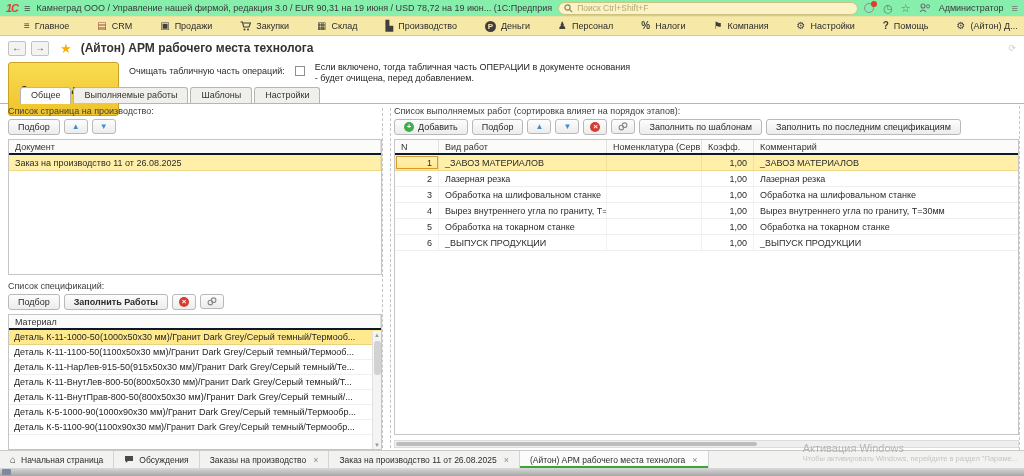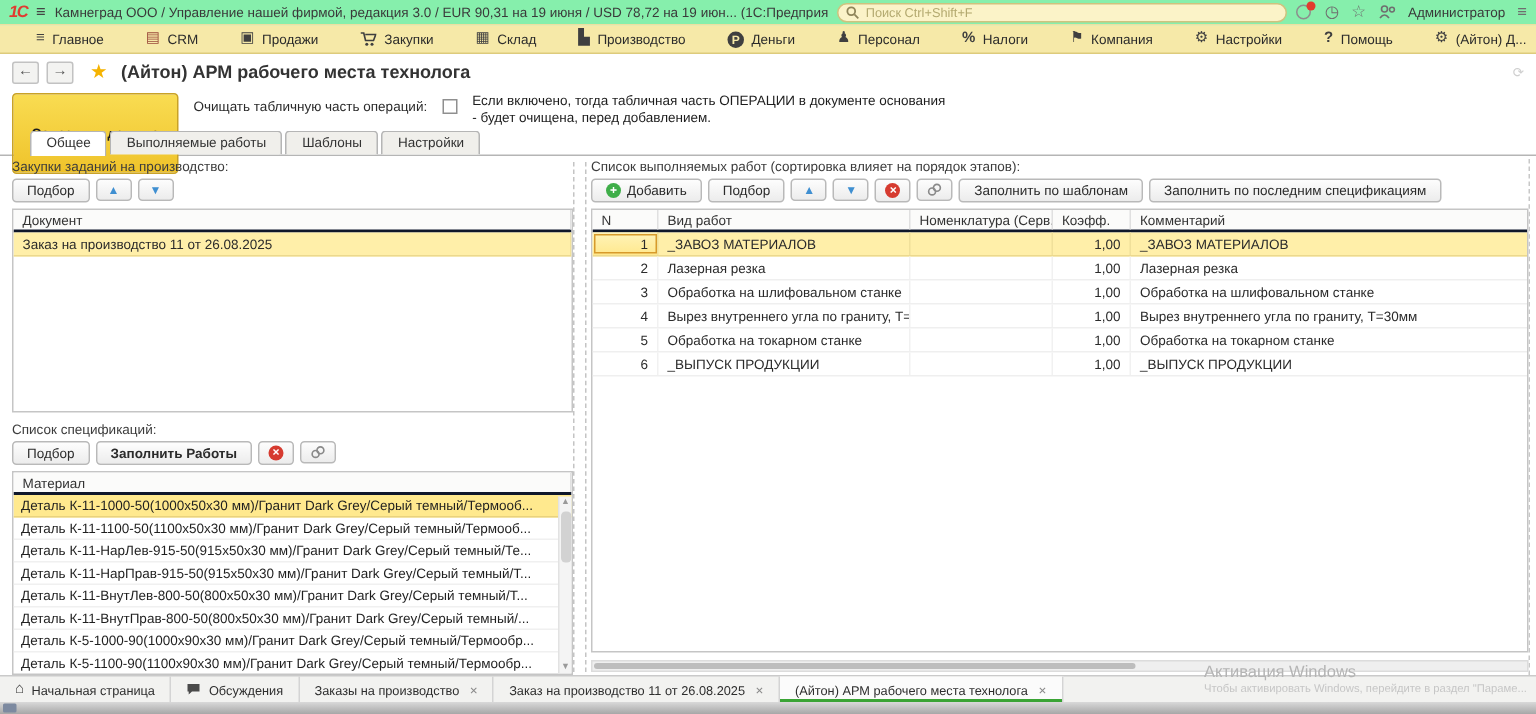--- a/index.html
+++ b/index.html
@@ -225,21 +225,21 @@
 <div class="tabs">
   <span class="tab active">Общее</span>
   <span class="tab">Выполняемые работы</span>
   <span class="tab">Шаблоны</span>
   <span class="tab">Настройки</span>
 </div>
 
 <div class="content">
 
   <div class="left-panel">
-    <div class="panel-label">Закупки заданий на производство:</div>
+    <div class="panel-label">Список страница на производство:</div>
     <div class="toolbar">
       <button class="btn">Подбор</button>
       <button class="btn icon-btn">
           <span class="arr">▲</span>
         </button>
       <button class="btn icon-btn">
           <span class="arr">▼</span>
         </button>
     </div>
     <div class="grid orders-grid">
@@ -265,21 +265,20 @@
           </svg>
         </button>
     </div>
     <div class="grid mat-grid">
       <div class="grid-head">
         <div style="flex:1">Материал</div>
       </div>
       <div class="mat-row sel">Деталь К-11-1000-50(1000х50х30 мм)/Гранит Dark Grey/Серый темный/Термооб...</div>
       <div class="mat-row">Деталь К-11-1100-50(1100х50х30 мм)/Гранит Dark Grey/Серый темный/Термооб...</div>
       <div class="mat-row">Деталь К-11-НарЛев-915-50(915х50х30 мм)/Гранит Dark Grey/Серый темный/Те...</div>
-      <div class="mat-row">Деталь К-11-НарПрав-915-50(915х50х30 мм)/Гранит Dark Grey/Серый темный/Т...</div>
       <div class="mat-row">Деталь К-11-ВнутЛев-800-50(800х50х30 мм)/Гранит Dark Grey/Серый темный/Т...</div>
       <div class="mat-row">Деталь К-11-ВнутПрав-800-50(800х50х30 мм)/Гранит Dark Grey/Серый темный/...</div>
       <div class="mat-row">Деталь К-5-1000-90(1000х90х30 мм)/Гранит Dark Grey/Серый темный/Термообр...</div>
       <div class="mat-row">Деталь К-5-1100-90(1100х90х30 мм)/Гранит Dark Grey/Серый темный/Термообр...</div>
       <div class="vscroll">
         <span class="va">▲</span>
         <span class="vthumb"></span>
         <span class="va">▼</span>
       </div>
     </div>

